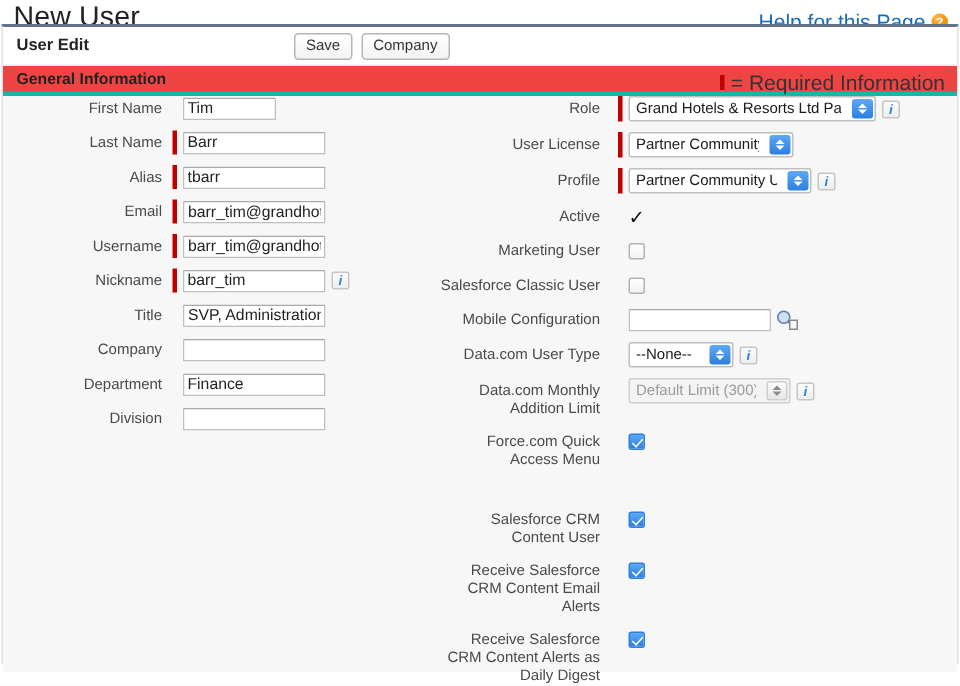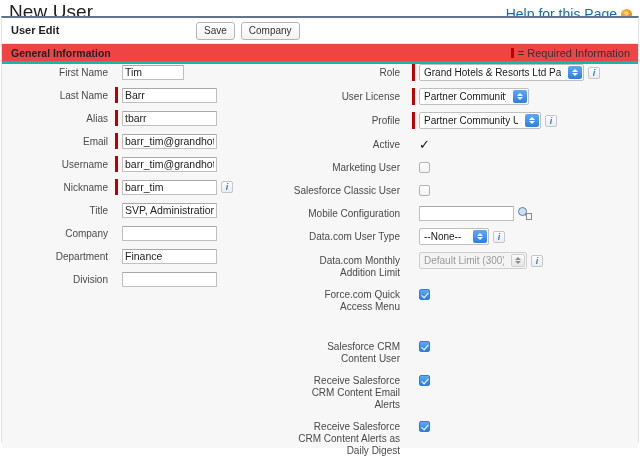--- a/index.html
+++ b/index.html
@@ -117,21 +117,21 @@
     font-weight: bold;
     color: #222222;
   }
   .required-legend {
     position: absolute;
     right: 8px;
     top: 3px;
     display: flex;
     align-items: center;
     gap: 4px;
-    font-size: 11px;
+    font-size: 14px;
     color: #333333;
     white-space: nowrap;
   }
   .legend-bar {
     display: inline-block;
     width: 3px;
     height: 10px;
     background: #c00000;
   }
 

